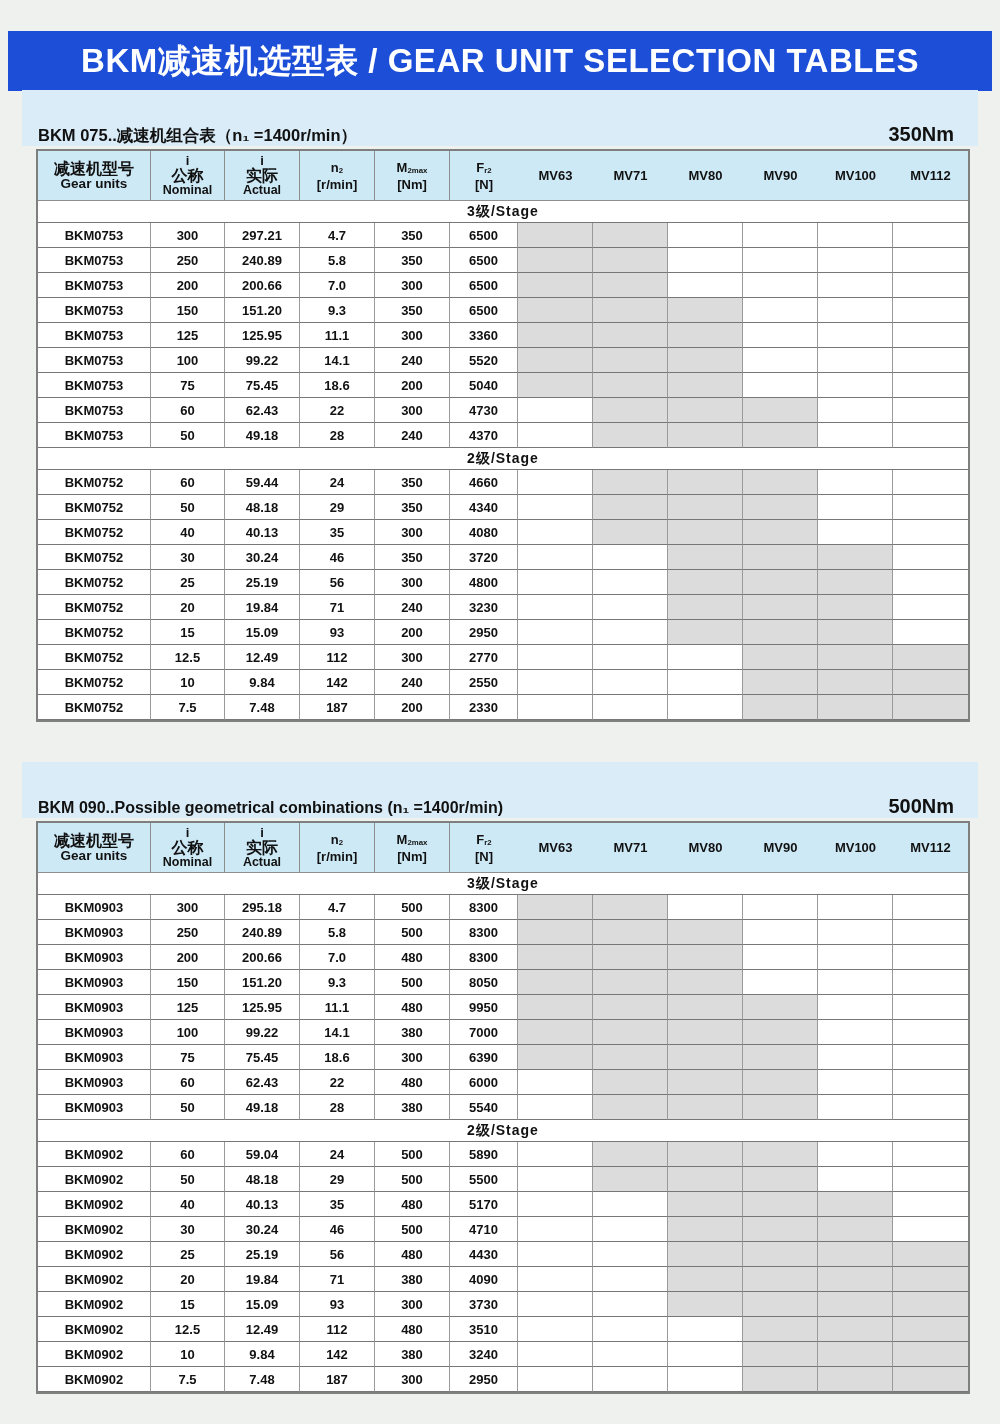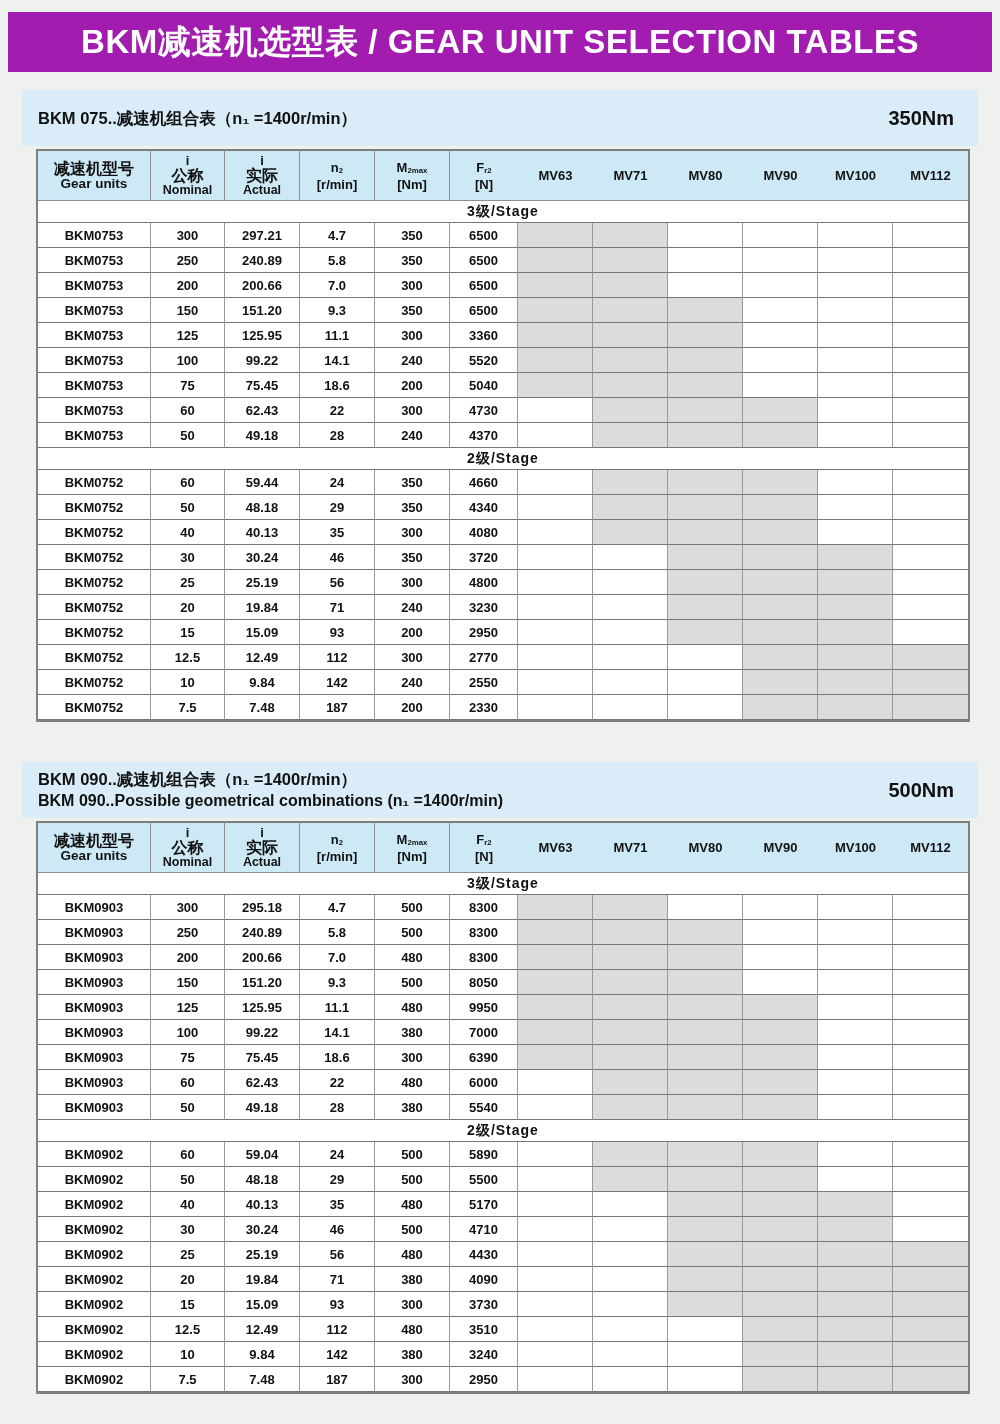--- a/index.html
+++ b/index.html
@@ -9,21 +9,21 @@
     font-family:"Liberation Sans","DejaVu Sans",sans-serif;
     color:#111;
   }
   .banner {
     position:absolute; left:8px; top:12px; width:984px; height:60px;
     display:flex; align-items:center; justify-content:center;
     color:#ffffff; font-size:33px; font-weight:bold; letter-spacing:0.5px;
   }
   .section { position:absolute; left:22px; width:956px; }
   .band {
-    width:956px; height:56px; display:flex; align-items:center;
+    width:956px; height:56px; display:flex; align-items:flex-end;
     justify-content:space-between; box-sizing:border-box; padding:0 24px 0 16px;
   }
   .band-titles { line-height:21px; }
   .band-cn { font-size:16.5px; font-weight:600; }
   .band-en { font-size:16px; font-weight:600; }
   .torque { font-size:20px; font-weight:bold; }
   table.sel {
     margin:3px 0 0 14px; width:929px; table-layout:fixed;
     border-collapse:separate; border-spacing:0;
     border:2px solid #7f7f7f; background:#ffffff;
@@ -46,21 +46,21 @@
     border-right:none; background:#ffffff;
   }
   .h-cn { font-size:16px; }
   .h-en { font-size:13.5px; }
   sub { font-size:0.6em; vertical-align:baseline; position:relative; top:0.25em; }
   .small-line { font-size:12.5px; }
 </style>
 </head>
 <body style="background: rgb(239, 241, 238);">
 
-<header class="banner" style="background: #a21caf;">
+<header class="banner" style="background: #1d4ed8; margin-top: 19px;">
   <span>BKM减速机选型表 / GEAR UNIT SELECTION TABLES</span>
 </header>
 
 <main>
     <section class="section" style="top: 90px;">
       <div class="band" style="background: rgb(217, 236, 247);">
         <div class="band-titles">
           <div class="band-cn">BKM 075..减速机组合表（n₁ =1400r/min）</div>
         </div>
         <div class="torque">350Nm</div>
@@ -388,21 +388,20 @@
             <td class="shaded" style="background: rgb(220, 220, 220);"></td>
             <td class="shaded" style="background: rgb(220, 220, 220);"></td>
             <td class="shaded" style="background: rgb(220, 220, 220);"></td>
           </tr>
         </tbody>
       </table>
     </section>
     <section class="section" style="top: 762px;">
       <div class="band" style="background: rgb(217, 236, 247);">
         <div class="band-titles">
-          <div class="band-cn">BKM 090..减速机组合表（n₁ =1400r/min）</div>
           <div class="band-en">BKM 090..Possible geometrical combinations (n₁ =1400r/min)</div>
         </div>
         <div class="torque">500Nm</div>
       </div>
       <table class="sel">
         <colgroup>
           <col style="width: 113px;">
           <col style="width: 74px;">
           <col style="width: 75px;">
           <col style="width: 75px;">

